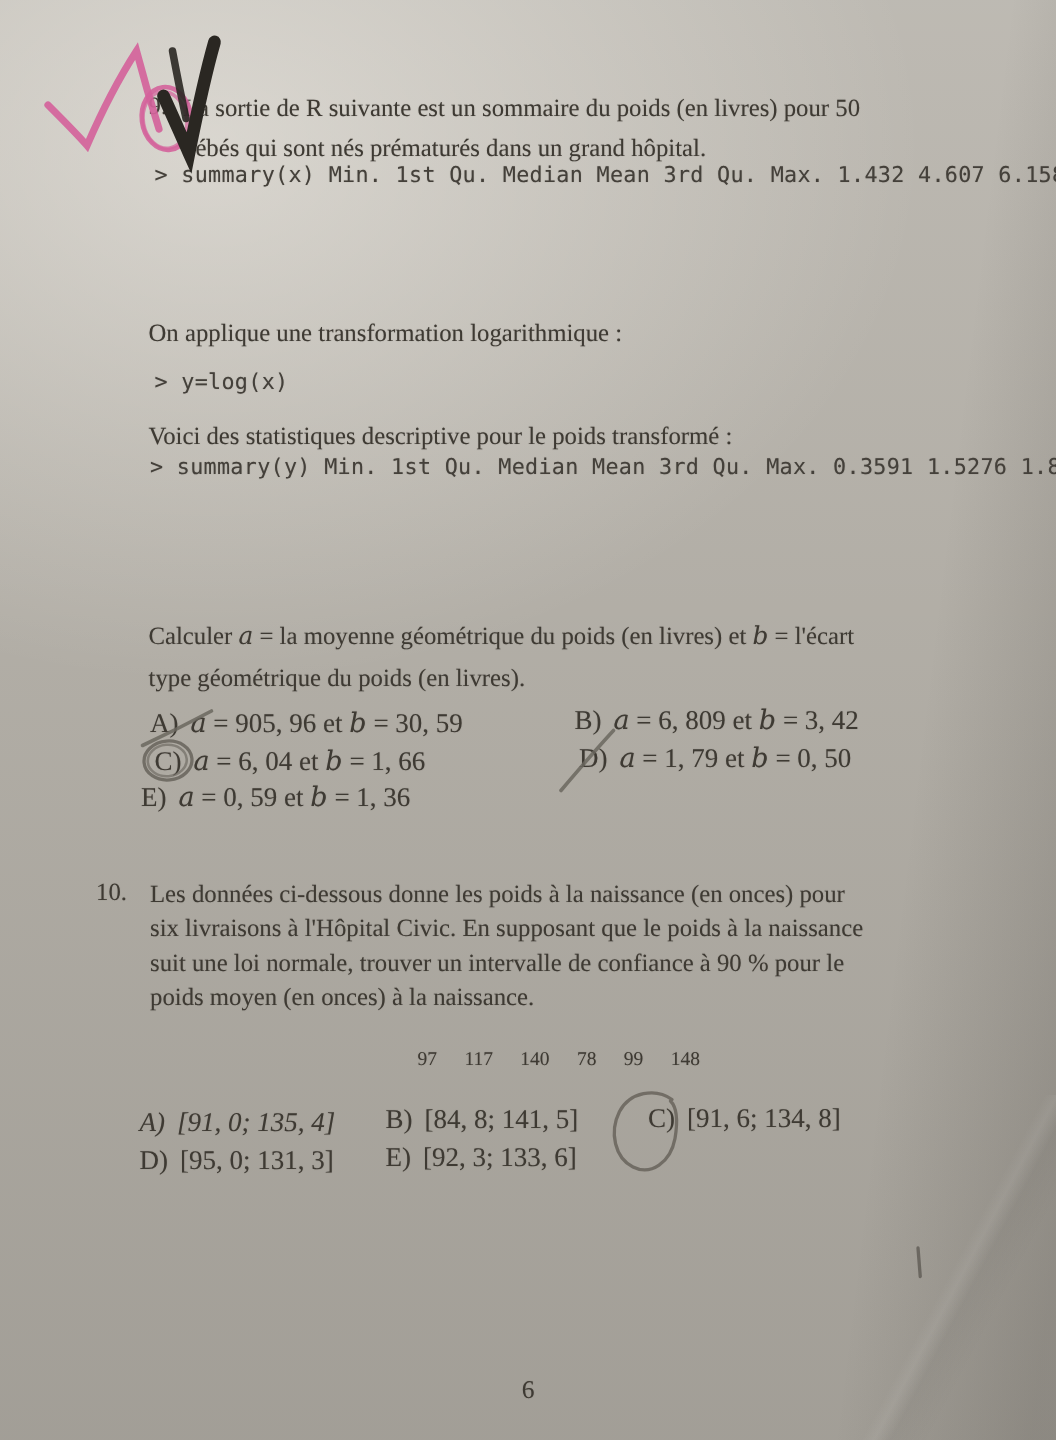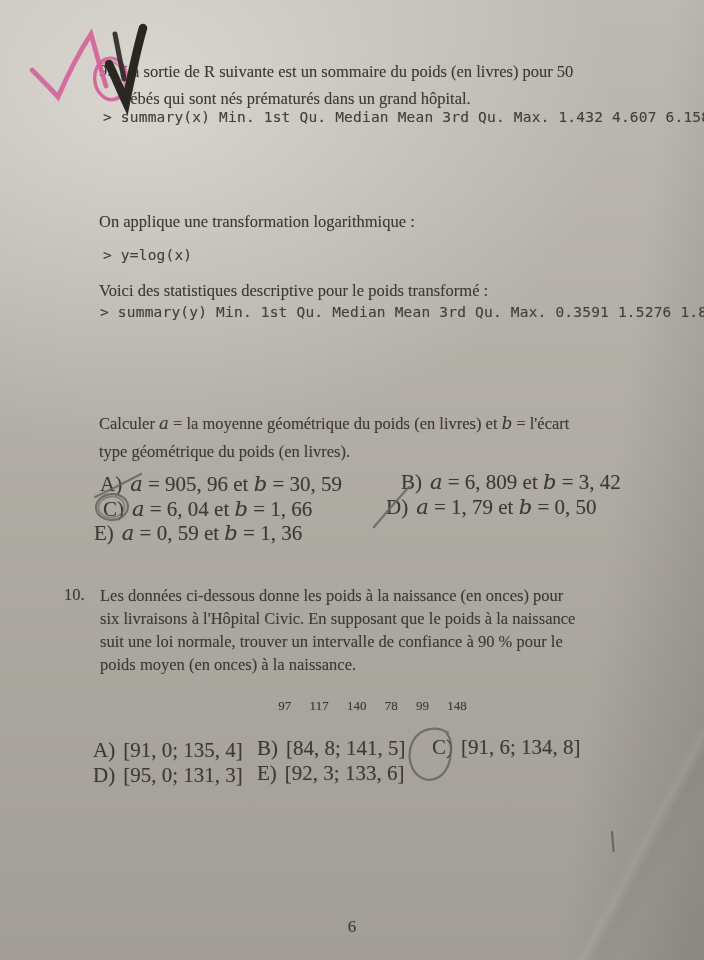--- a/index.html
+++ b/index.html
@@ -24,21 +24,21 @@
   .q9-prompt .ln{line-height:26.5px;}
   .q9-task .ln{line-height:28px;}
   .q10-prompt .ln{line-height:23px;}
   pre.r{
     margin:0;
     font-family:"DejaVu Sans Mono","Liberation Mono",monospace;
     font-size:14.5px;line-height:21.5px;letter-spacing:0.2px;
     color:#44403a;
   }
   .mvar{font-style:italic;font-family:"DejaVu Serif",serif;}
-  .opt{font-size:21px;}
+  .opt{font-size:18px;}
   .opt-label{display:inline-block;margin-right:8px;}
   .data-row{
     width:545px;text-align:center;font-size:13px;word-spacing:15px;
   }
   .page-num{left:0;width:704px;text-align:center;font-size:17px;}
   svg.marks{position:absolute;left:0;top:0;pointer-events:none;}
   .crease{
     position:absolute;right:0;bottom:0;width:160px;height:230px;
     background:linear-gradient(118deg, rgba(0,0,0,0) 54%, rgba(255,255,255,0.06) 57%, rgba(0,0,0,0.04) 61%, rgba(0,0,0,0) 70%);
   }
@@ -74,21 +74,21 @@
 [1] 0.5064342</pre>
 
   <div class="abs serif lines q9-task" style="left:99px;top:410px;">
     <span class="ln">Calculer <i class="mvar">a</i> = la moyenne géométrique du poids (en livres) et <i class="mvar">b</i> = l'écart</span>
     <span class="ln">type géométrique du poids (en livres).</span>
   </div>
 
   <div class="abs opt" style="left:100px;top:472px;">
     <span class="opt-label">A)</span><span class="opt-text"><i class="mvar">a</i> = 905, 96 et <i class="mvar">b</i> = 30, 59</span>
   </div>
-  <div class="abs opt" style="left:383px;top:470px;margin-left:18px;">
+  <div class="abs opt" style="left:383px;top:470px;">
     <span class="opt-label">B)</span><span class="opt-text"><i class="mvar">a</i> = 6, 809 et <i class="mvar">b</i> = 3, 42</span>
   </div>
   <div class="abs opt" style="left:103px;top:497px;">
     <span class="opt-label">C)</span><span class="opt-text"><i class="mvar">a</i> = 6, 04 et <i class="mvar">b</i> = 1, 66</span>
   </div>
   <div class="abs opt" style="left:386px;top:495px;">
     <span class="opt-label">D)</span><span class="opt-text"><i class="mvar">a</i> = 1, 79 et <i class="mvar">b</i> = 0, 50</span>
   </div>
   <div class="abs opt" style="left:94px;top:521px;">
     <span class="opt-label">E)</span><span class="opt-text"><i class="mvar">a</i> = 0, 59 et <i class="mvar">b</i> = 1, 36</span>
@@ -98,21 +98,21 @@
 
   <div class="abs serif lines q10-prompt" style="left:100px;top:584px;">
     <span class="ln">Les données ci-dessous donne les poids à la naissance (en onces) pour</span>
     <span class="ln">six livraisons à l'Hôpital Civic. En supposant que le poids à la naissance</span>
     <span class="ln">suit une loi normale, trouver un intervalle de confiance à 90 % pour le</span>
     <span class="ln">poids moyen (en onces) à la naissance.</span>
   </div>
 
   <div class="abs data-row" style="left:100px;top:698px;">97 117 140 78 99 148</div>
 
-  <div class="abs opt" style="left:93px;top:738px;">
+  <div class="abs opt" style="left:93px;top:738px;font-style:italic;">
     <span class="opt-label">A)</span><span class="opt-text">[91, 0; 135, 4]</span>
   </div>
   <div class="abs opt" style="left:257px;top:736px;">
     <span class="opt-label">B)</span><span class="opt-text">[84, 8; 141, 5]</span>
   </div>
   <div class="abs opt" style="left:432px;top:735px;">
     <span class="opt-label">C)</span><span class="opt-text">[91, 6; 134, 8]</span>
   </div>
   <div class="abs opt" style="left:93px;top:763px;">
     <span class="opt-label">D)</span><span class="opt-text">[95, 0; 131, 3]</span>

